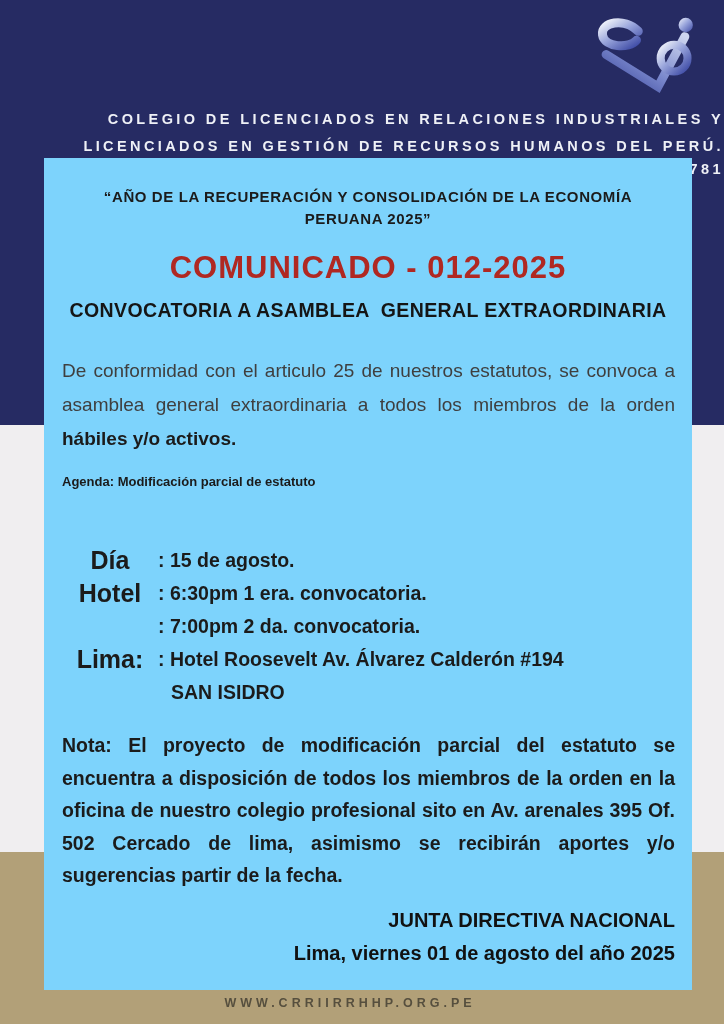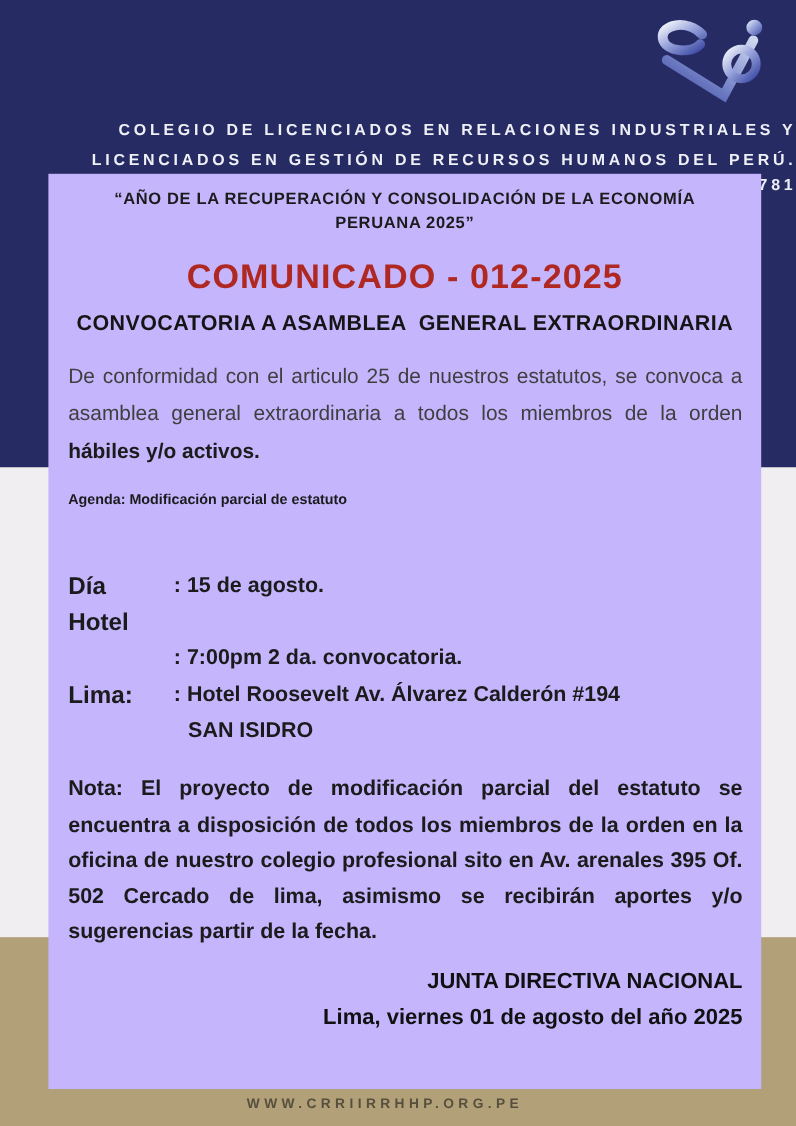--- a/index.html
+++ b/index.html
@@ -36,23 +36,23 @@
     font-weight: 700;
     letter-spacing: 3.4px;
     line-height: 23px;
   }
 
   
   .card {
     position: absolute;
     left: 44px; top: 158px;
     width: 648px; height: 832px;
-    background: #c4b5fd;
+    background: #7dd3fc;
     box-sizing: border-box;
-    padding-top: 12px;
+    padding-top: 28px;
   }
   .quote {
     max-width: 600px;
     margin: 0 auto;
     text-align: center;
     color: #1b1b1b;
     font-weight: 700;
     font-size: 15px;
     letter-spacing: 0.6px;
     line-height: 22px;
@@ -70,42 +70,43 @@
     margin-top: 12px;
     text-align: center;
     color: #151515;
     font-weight: 700;
     font-size: 19.5px;
     letter-spacing: 0.4px;
     line-height: 24px;
     white-space: pre;
   }
   .intro {
-    margin: 20px 17px 0 18px;
+    margin: 32px 17px 0 18px;
     text-align: justify;
     color: #3f3f3f;
     font-size: 19px;
     line-height: 34px;
   }
   .intro .bold-black { color: #1b1b1b; font-weight: 700; }
   .agenda {
     margin: 14px 17px 0 18px;
     color: #1b1b1b;
     font-size: 13px;
     font-weight: 700;
     line-height: 24px;
   }
   .details { margin: 50px 17px 0 18px; }
   .detail-row { display: flex; line-height: 33px; }
   .detail-label {
     width: 96px;
     flex: 0 0 96px;
     color: #1b1b1b;
-    font-size: 22px;
-    font-weight: 700;
+    font-size: 25px;
+    font-weight: 700;
+    text-align: center;
   }
   .detail-value {
     color: #1b1b1b;
     font-size: 19.5px;
     font-weight: 700;
   }
   .detail-value.indent { padding-left: 13px; }
   .note {
     margin: 20px 17px 0 18px;
     text-align: justify;
@@ -184,20 +185,21 @@
 
     <div class="agenda"><span>Agenda</span><span>: </span><span>Modificación parcial de estatuto</span></div>
 
     <div class="details">
       <div class="detail-row">
         <span class="detail-label">Día</span>
         <span class="detail-value">: 15 de agosto.</span>
       </div>
       <div class="detail-row">
         <span class="detail-label">Hotel</span>
+        <span class="detail-value">: 6:30pm 1 era. convocatoria.</span>
       </div>
       <div class="detail-row">
         <span class="detail-label"></span>
         <span class="detail-value">: 7:00pm 2 da. convocatoria.</span>
       </div>
       <div class="detail-row">
         <span class="detail-label">Lima:</span>
         <span class="detail-value">: Hotel Roosevelt Av. Álvarez Calderón #194</span>
       </div>
       <div class="detail-row">

